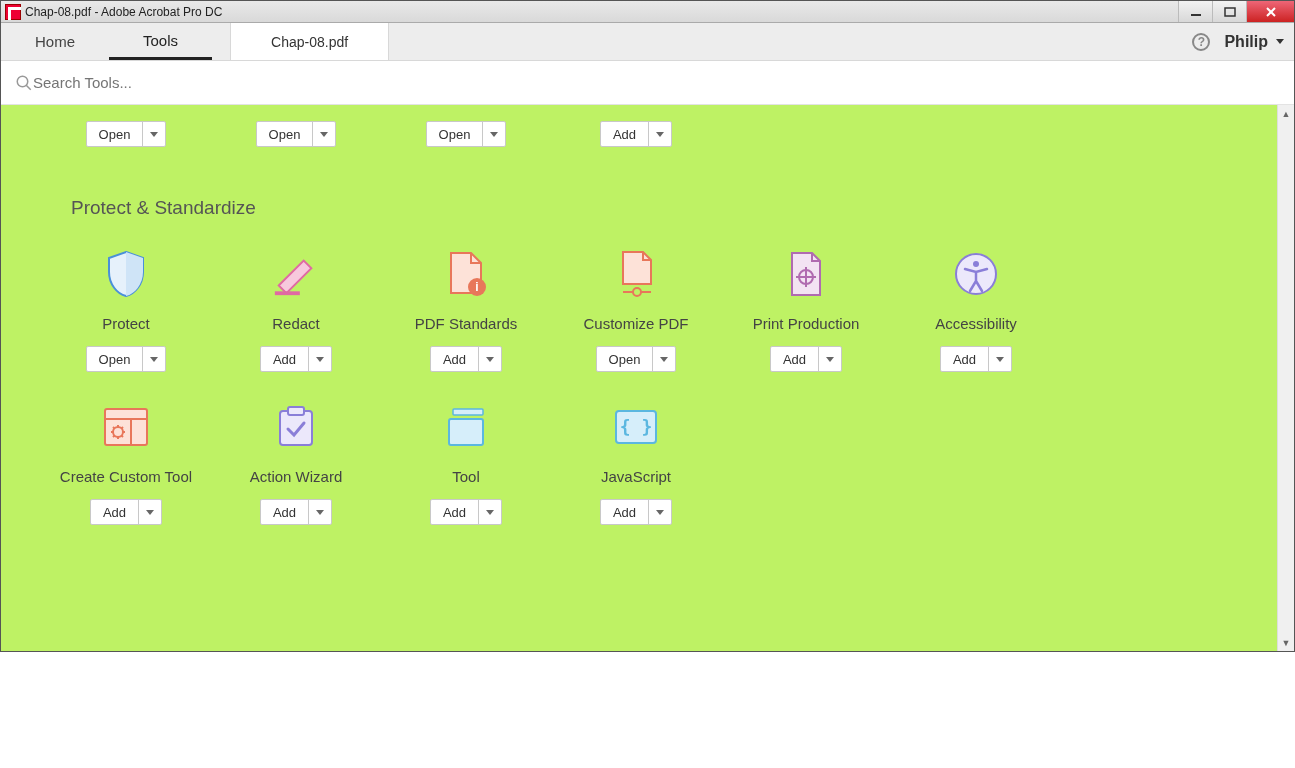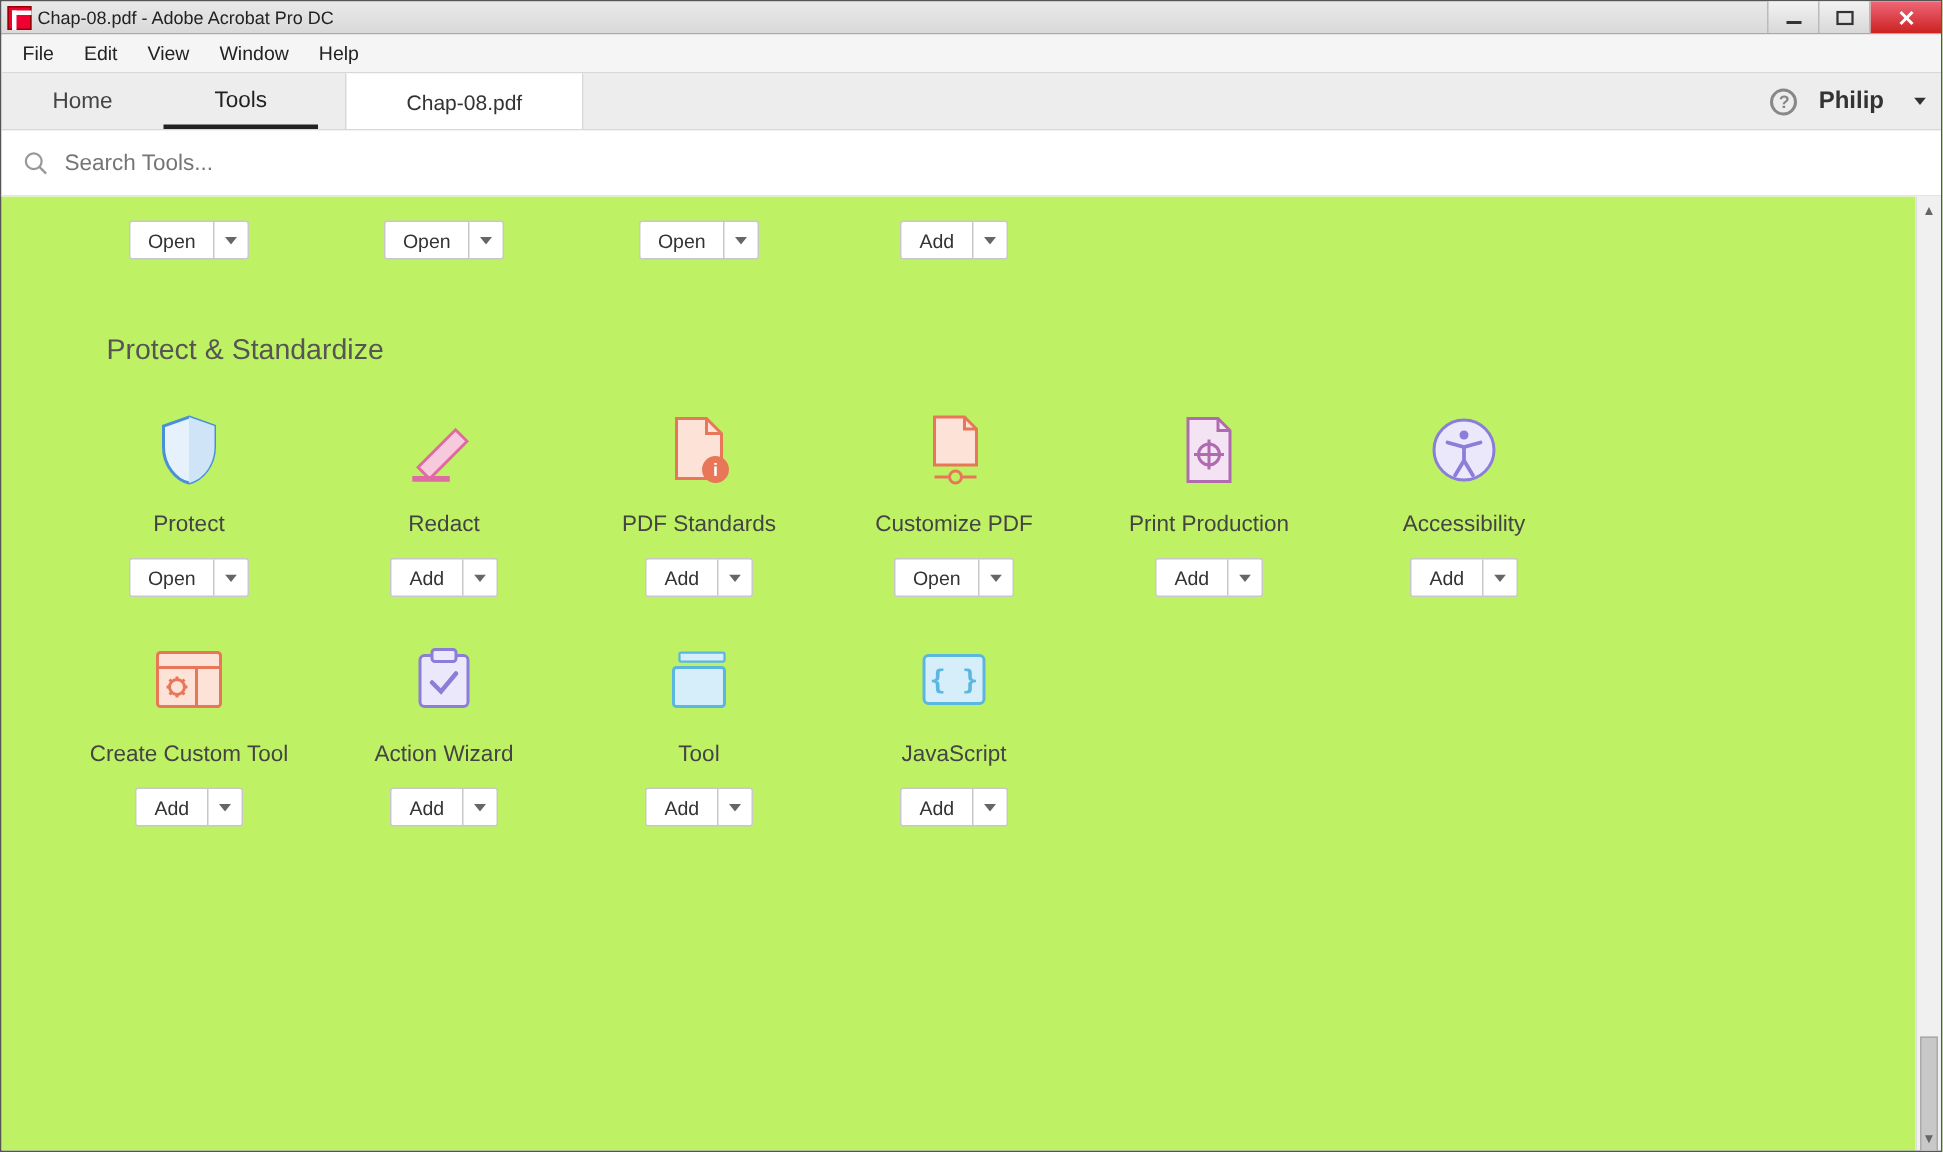--- a/index.html
+++ b/index.html
@@ -1,17 +1,17 @@
 <!DOCTYPE html>
 <html><head>
 <meta charset="utf-8">
 <style>
 * { box-sizing: border-box; margin: 0; padding: 0; }
 body { font-family: "Segoe UI", Arial, sans-serif; font-size: 13px; color: #333; background: #fff; overflow: hidden; }
-.window { width: 1295px; height: 768px; display: flex; flex-direction: column; border: 1px solid #555; }
+.window { width: 1295px; height: 652px; display: flex; flex-direction: column; border: 1px solid #555; }
 
 
 .titlebar { height: 22px; background: linear-gradient(#e9e9e9,#d9d9d9); display: flex; align-items: center; border-bottom: 1px solid #aaa; font-size: 12px; }
 .titlebar .app-icon { width: 16px; height: 16px; margin: 0 4px; background: #e03; border: 1px solid #900; position: relative; }
 .titlebar .app-icon::after { content: ""; position: absolute; left: 2px; top: 2px; width: 10px; height: 10px; border-top: 3px solid #fff; border-left: 3px solid #fff; }
 .titlebar .title { flex: 0 0 auto; color: #222; }
 .titlebar .spacer { flex: 1; }
 .titlebar .win-btns { display: flex; height: 100%; }
 .win-btn { width: 34px; height: 100%; display: flex; align-items: center; justify-content: center; border-left: 1px solid #bbb; background: linear-gradient(#f2f2f2,#d8d8d8); }
 .win-btn.close { background: linear-gradient(#e67,#c22); color: #fff; width: 48px; }
@@ -21,24 +21,24 @@
 .menubar { height: 26px; background: #f5f5f5; border-bottom: 1px solid #d8d8d8; display: flex; align-items: center; padding: 0 4px; font-size: 13px; color: #222; }
 .menubar span { padding: 4px 10px; cursor: default; }
 
 
 .tabs-row { height: 38px; background: #ededed; border-bottom: 1px solid #d8d8d8; display: flex; align-items: stretch; }
 .tabs-row .tab { padding: 0 34px; display: flex; align-items: center; font-size: 15px; color: #444; cursor: default; }
 .tabs-row .tab.active { font-weight: 400; color: #222; border-bottom: 3px solid #222; }
 .tabs-row .doc-tab { background: #fff; border-right: 1px solid #d8d8d8; border-left: 1px solid #d8d8d8; padding: 0 40px; font-size: 14px; color: #333; display: flex; align-items: center; margin-left: 18px; text-align: center; }
 .tabs-row .right { margin-left: auto; display: flex; align-items: center; padding-right: 10px; gap: 14px; }
 .help-icon { width: 18px; height: 18px; border: 2px solid #888; border-radius: 50%; display: flex; align-items: center; justify-content: center; font-size: 12px; color: #888; font-weight: bold; }
-.user-menu { font-size: 16px; font-weight: 600; display: flex; align-items: center; gap: 20px; }
-
-
-.search-row { height: 44px; border-bottom: 1px solid #e3e3e3; display: flex; align-items: center; padding: 0 14px; gap: 10px; background: #fff; }
+.user-menu { font-size: 16px; font-weight: 600; display: flex; align-items: center; gap: 8px; }
+
+
+.search-row { height: 44px; border-bottom: 1px solid #e3e3e3; display: flex; align-items: center; padding: 0 14px; background: #fff; }
 .search-row svg { width: 18px; height: 18px; stroke: #999; fill: none; stroke-width: 2; }
 .search-row input { border: none; outline: none; font-size: 15px; color: #666; flex: 1; }
 
 
 .content-wrap { flex: 1; display: flex; overflow: hidden; }
 .content { flex: 1; overflow-y: auto; padding: 0 0 40px 0; background: #bef264; }
 .scrollbar-gutter { width: 17px; background: #f0f0f0; border-left: 1px solid #ddd; position: relative; }
 .scroll-thumb { position: absolute; left: 2px; right: 2px; top: 560px; height: 120px; background: #c8c8c8; border: 1px solid #aaa; }
 .scroll-arrow { position: absolute; left: 0; right: 0; height: 17px; display: flex; align-items: center; justify-content: center; color: #666; font-size: 9px; }
 .scroll-arrow.up { top: 0; }
@@ -81,27 +81,20 @@
       </div>
       <div class="win-btn close">
         <svg viewBox="0 0 12 10">
             <line x1="2" y1="1" x2="10" y2="9" stroke="#fff" stroke-width="2"></line>
             <line x1="10" y1="1" x2="2" y2="9" stroke="#fff" stroke-width="2"></line>
           </svg>
       </div>
     </div>
   </div>
 
-  <div class="menubar">
-    <span>File</span>
-    <span>Edit</span>
-    <span>View</span>
-    <span>Window</span>
-    <span>Help</span>
-  </div>
 
   <div class="tabs-row">
     <div class="tab">Home</div>
     <div class="tab active">Tools</div>
     <div class="doc-tab">Chap-08.pdf</div>
     <div class="right">
       <div class="help-icon">?</div>
       <div class="user-menu">
         <span>Philip</span>
         <svg width="8" height="5" viewBox="0 0 8 5">

